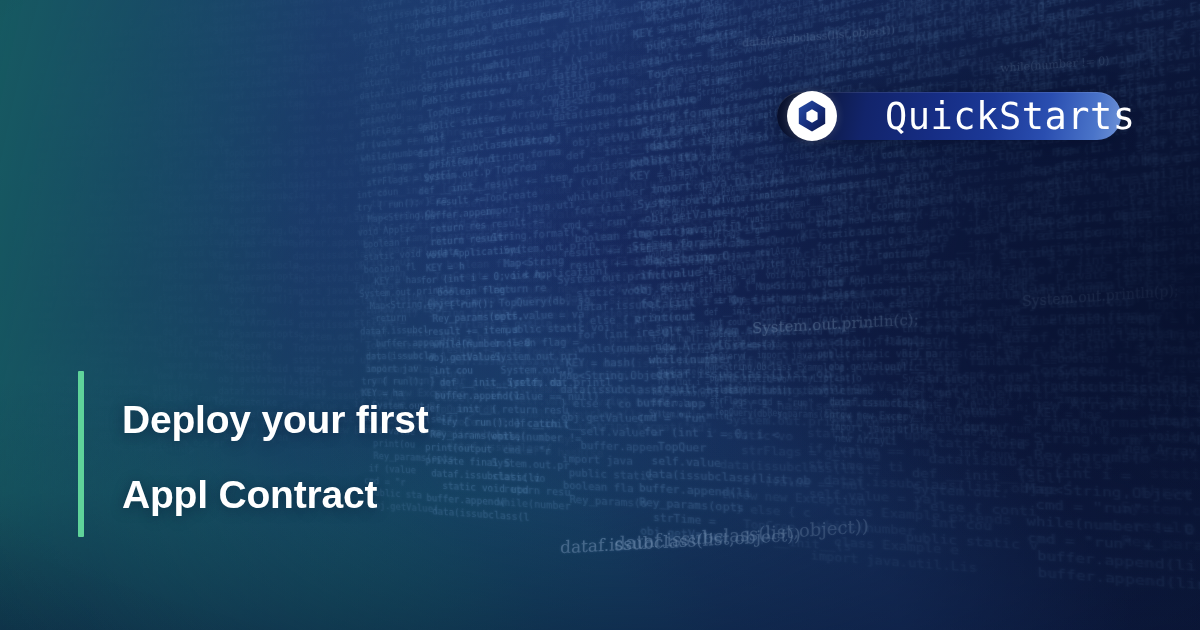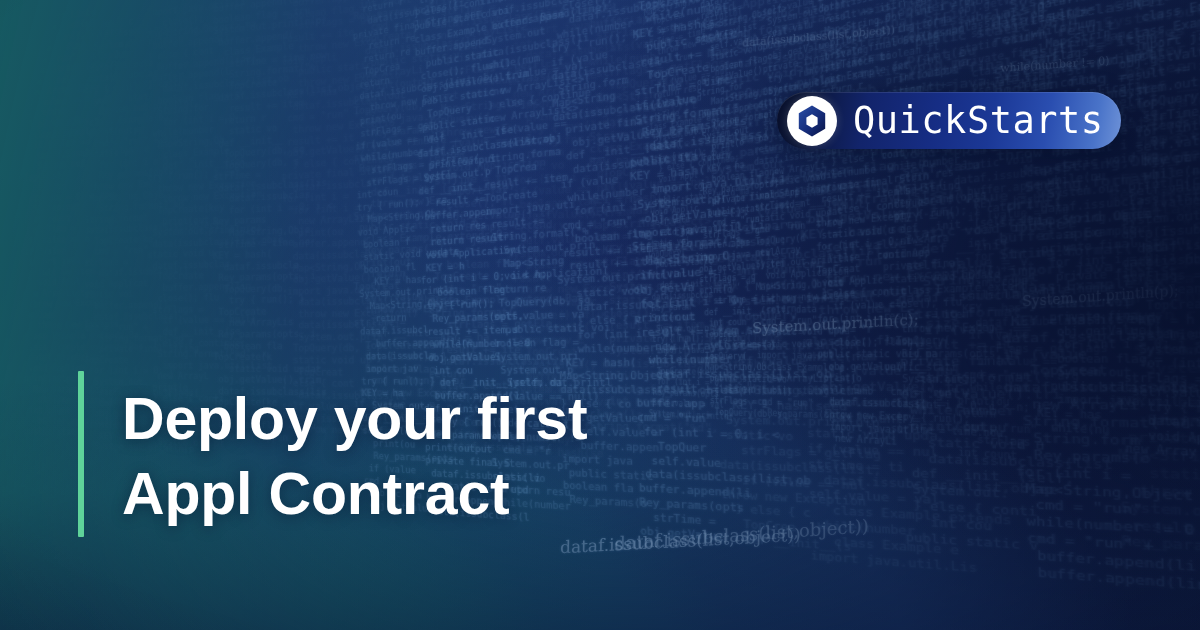--- a/index.html
+++ b/index.html
@@ -98,36 +98,36 @@
     border-radius:1px;
   }
 
   
   .headline{
     position:absolute;
     left:122px;top:382px;
     color:#ffffff;
     font-family:"Liberation Sans", sans-serif;
     font-weight:700;
-    font-size:59px;
+    font-size:39px;
     line-height:75px;
     letter-spacing:-.2px;
     text-shadow:0 2px 14px rgba(4,14,40,.45);
   }
   .headline .hl-line{display:block;}
 
   
   .badge{
     position:absolute;
     left:777px;top:92px;
-    width:344px;height:57px;
+    width:344px;height:48px;
     border-radius:34px;
     background:linear-gradient(100deg, #080f2a 0%, #0b1638 9%, #12246b 26%, #162d84 46%, #1b3896 62%, #2a4eb0 78%, #4a74c9 92%, #6f93d8 100%);
     box-shadow:0 4px 22px rgba(4,12,40,.55), inset 0 1px 0 rgba(255,255,255,.10);
-    display:flex;align-items:center;
+    display:flex;align-items:center;gap:32px;
   }
   .badge-logo{
     position:relative;
     width:50px;height:50px;
     margin-left:10px;
     border-radius:50%;
     background:#ffffff;
     flex:0 0 auto;
     display:flex;align-items:center;justify-content:center;
     box-shadow:0 0 10px rgba(255,255,255,.18);

